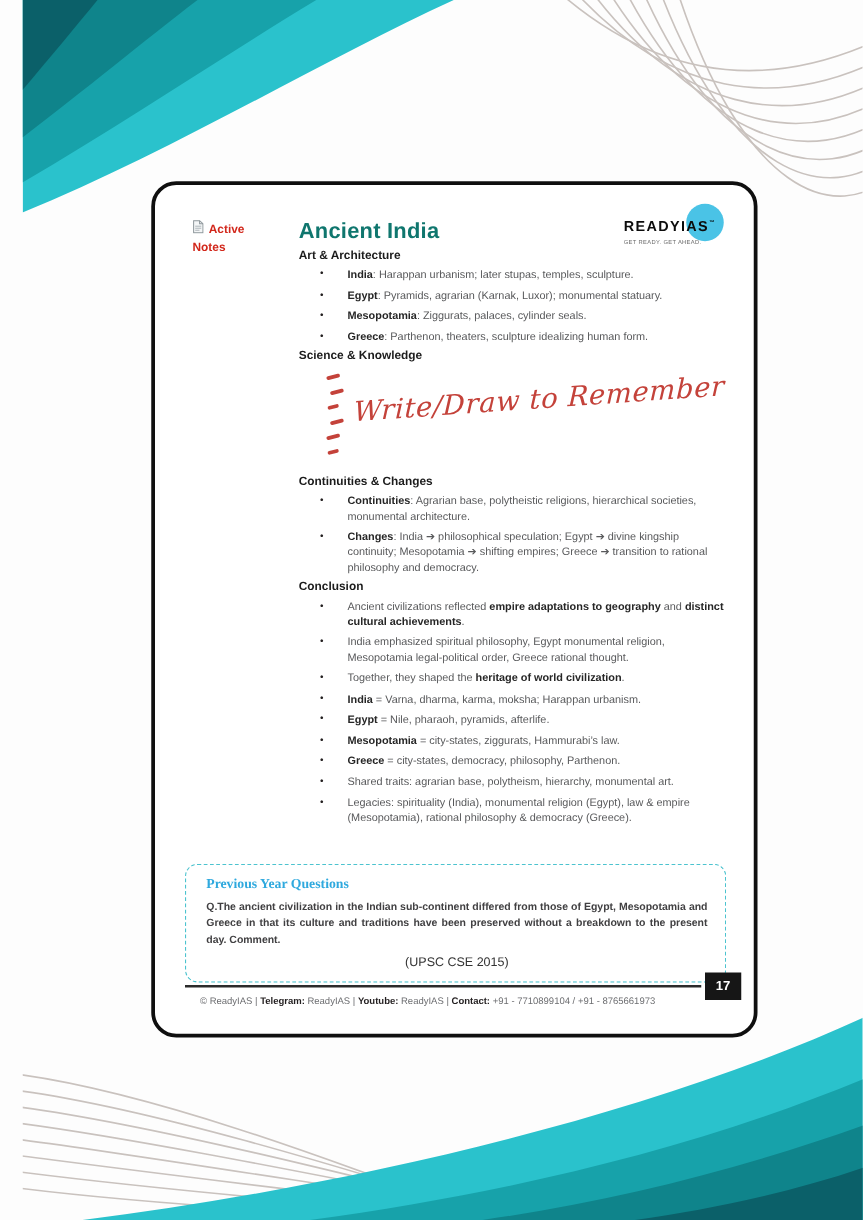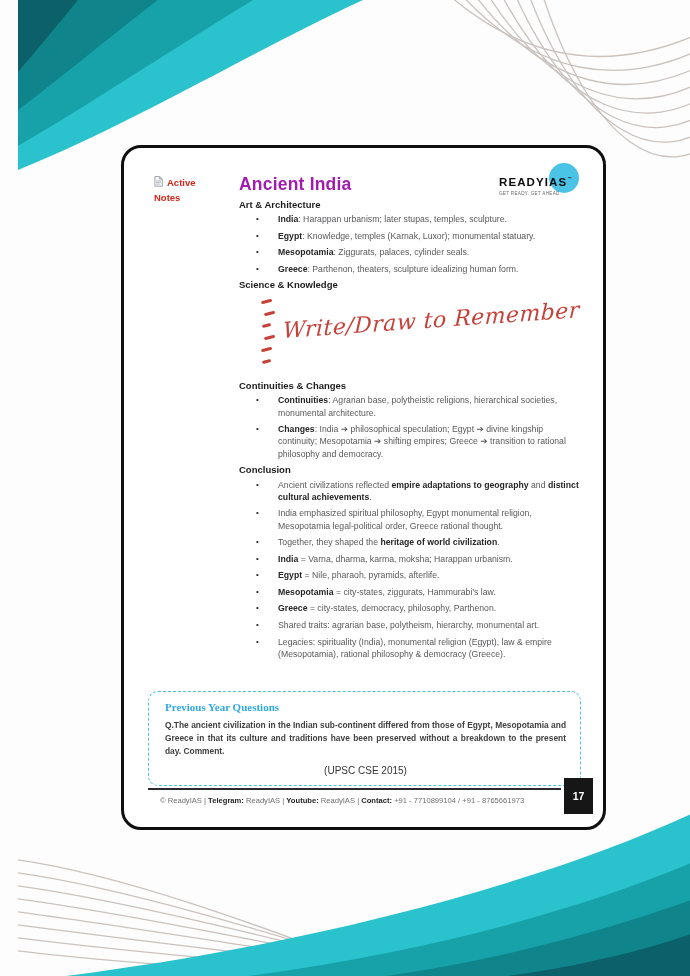--- a/index.html
+++ b/index.html
@@ -25,21 +25,21 @@
   .logo-circle { position:absolute; right:-7px; top:-9px; width:30px; height:30px;
                  border-radius:50%; background:#4ac3e6; z-index:0; }
   .logo-brand { position:relative; z-index:1; font-weight:bold; font-size:11.5px;
                 letter-spacing:1.1px; color:#0c0c0c; white-space:nowrap; }
   .logo-tm { position:relative; z-index:1; font-size:4.5px; vertical-align:super; font-weight:bold; }
   .logo-tagline { position:relative; z-index:1; font-size:4.6px; color:#6a6a6a;
                   letter-spacing:0.3px; margin-top:1px; white-space:nowrap; }
 
   
   .content { position:absolute; left:115px; top:26px; width:342px; }
-  .page-title { font-size:17.5px; font-weight:bold; color:#a21caf; margin-bottom:4px; letter-spacing:0.2px; }
+  .page-title { font-size:17.5px; font-weight:bold; color:#0f766e; margin-bottom:4px; letter-spacing:0.2px; }
   .section-heading { font-size:9.5px; font-weight:bold; color:#1c1c1c; line-height:1.3; margin:0 0 2px 0; }
   .bullet-list { margin:2px 0 3px 0; }
   .bullet-item { display:flex; font-size:8.7px; color:#58595b; line-height:1.42; margin-bottom:4.2px; }
   .bullet-dot { width:10px; margin-left:17px; flex:0 0 auto; color:#231f20; font-size:8px; }
   .bullet-text { flex:1;padding-left:12px; }
   .seg-bold { font-weight:bold; color:#262626; }
 
   
   .handwriting { position:relative; height:86px; }
   .hw-dashes { position:absolute; left:22px; top:6px; }
@@ -56,21 +56,21 @@
   .pyq { position:absolute; left:24px; right:22px; top:543px; min-height:86px;
          border:1.5px dashed #4cc3cf; border-radius:10px; padding:9px 14px 9px 16px; background:#fff; }
   .pyq-title { font-size:11px; font-weight:bold; color:#2fa9de; margin-bottom:6px;font-family:Liberation Serif, serif; }
   .pyq-question { font-size:8.4px; font-weight:bold; color:#414042; line-height:1.55; text-align:justify; }
   .pyq-source { font-size:10px; font-weight:normal; color:#333; text-align:center; margin-top:7px; }
 
   
   .footer-rule { position:absolute; left:24px; right:42px; top:640px; height:2px; background:#2b2b2b; }
   .footer { position:absolute; left:36px; top:648px; font-size:7.6px; color:#6d6e71; white-space:nowrap; }
   .footer .seg-bold { color:#231f20; }
-  .page-box { position:absolute; right:10px; top:630px; width:29px; height:36px; background:#161616;
+  .page-box { position:absolute; right:10px; top:630px; width:29px; height:22px; background:#161616;
               color:#ffffff; font-size:10.5px; font-weight:bold;
               display:flex; align-items:center; justify-content:center; }
 </style>
 </head>
 <body>
 
 <div class="stage">
 
   <svg class="deco deco-top" viewBox="0 0 690 300">
     <path d="M425 -10 C505 62, 595 78, 697 26" fill="none" stroke="#c9c2be" stroke-width="1.3"></path>
@@ -128,21 +128,21 @@
       <div class="page-title">Ancient India</div>
       <div>
           <div class="section-heading">Art &amp; Architecture</div>
           <div class="bullet-list">
             <div class="bullet-item">
               <span class="bullet-dot">•</span>
               <span class="bullet-text"><span class="seg-bold">India</span><span class="seg">: Harappan urbanism; later stupas, temples, sculpture.</span></span>
             </div>
             <div class="bullet-item">
               <span class="bullet-dot">•</span>
-              <span class="bullet-text"><span class="seg-bold">Egypt</span><span class="seg">: Knowledge, temples (Karnak, Luxor); monumental statuary.</span></span>
+              <span class="bullet-text"><span class="seg-bold">Egypt</span><span class="seg">: Pyramids, agrarian (Karnak, Luxor); monumental statuary.</span></span>
             </div>
             <div class="bullet-item">
               <span class="bullet-dot">•</span>
               <span class="bullet-text"><span class="seg-bold">Mesopotamia</span><span class="seg">: Ziggurats, palaces, cylinder seals.</span></span>
             </div>
             <div class="bullet-item">
               <span class="bullet-dot">•</span>
               <span class="bullet-text"><span class="seg-bold">Greece</span><span class="seg">: Parthenon, theaters, sculpture idealizing human form.</span></span>
             </div>
           </div>

